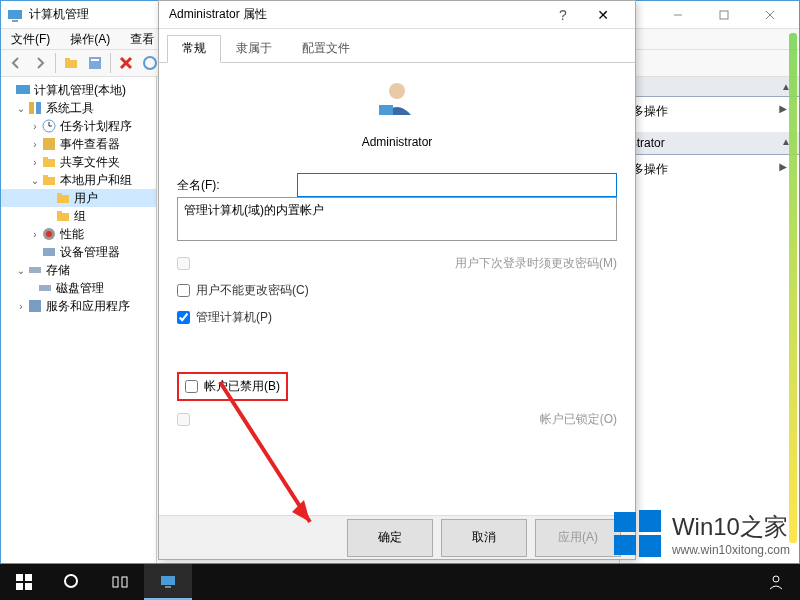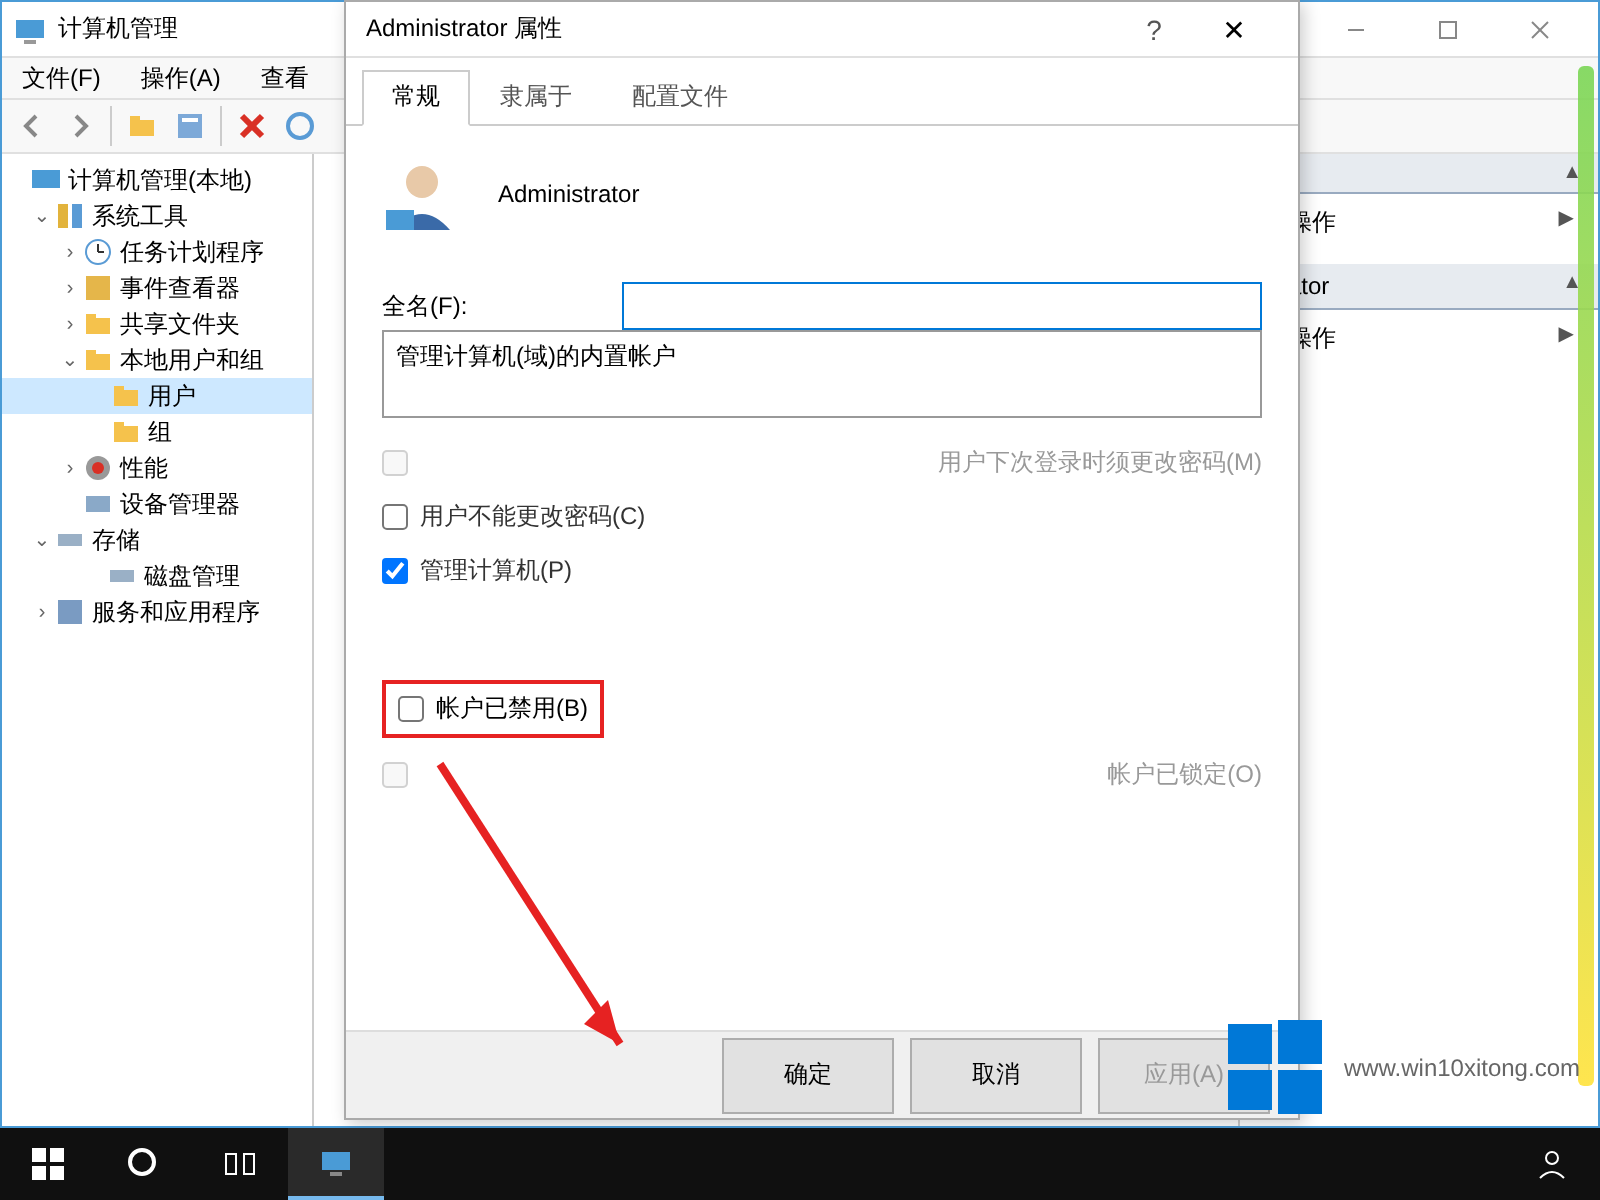--- a/index.html
+++ b/index.html
@@ -21,44 +21,44 @@
 .toolbar .tbtn { width: 22px; height: 22px; display: flex; align-items: center; justify-content: center; border: 1px solid transparent; }
 .toolbar .sep { width: 1px; height: 20px; background: #ccc; margin: 0 2px; }
 .toolbar svg { width: 16px; height: 16px; }
 
 .main-body { display: flex; height: calc(100% - 76px); }
 .tree { width: 156px; border-right: 1px solid #ccc; padding: 4px 0; overflow: hidden; }
 .tree-item { display: flex; align-items: center; height: 18px; padding: 0 2px; white-space: nowrap; }
 .tree-item .twisty { width: 12px; text-align: center; color: #666; font-size: 10px; }
 .tree-item .ticon { width: 16px; height: 16px; margin-right: 3px; }
 .tree-item.selected { background: #cde8ff; }
-.ind1 { padding-left: 14px; } .ind2 { padding-left: 28px; } .ind3 { padding-left: 52px; } .ind4 { padding-left: 54px; }
+.ind1 { padding-left: 14px; } .ind2 { padding-left: 28px; } .ind3 { padding-left: 36px; } .ind4 { padding-left: 54px; }
 
 .content-mid { flex: 1; background: #fff; }
 .right-panel { width: 180px; border-left: 1px solid #ccc; }
 .right-panel .hdr1 { background: #e7ebf0; border-bottom: 1px solid #99aac0; padding: 4px 8px; display: flex; justify-content: space-between; }
 .right-panel .hdr2 { background: #e7ebf0; border-bottom: 1px solid #99aac0; padding: 4px 8px; display: flex; justify-content: space-between; margin-top: 6px; }
 .right-panel .row { padding: 6px 12px; display: flex; justify-content: space-between; }
 .right-panel .arrow { color: #555; font-size: 10px; }
 
 .scrollstub { position: absolute; right: 2px; top: 32px; width: 8px; height: 510px; background: linear-gradient(#7bd656,#ffe23b); border-radius: 3px; opacity: 0.9; }
 
 
-.dialog { position: absolute; left: 172px; top: 0; width: 478px; height: 560px; background: #e5e5e5; border: 1px solid #aaa; box-shadow: 2px 2px 8px rgba(0,0,0,0.2); }
+.dialog { position: absolute; left: 158px; top: 0; width: 478px; height: 560px; background: #e5e5e5; border: 1px solid #aaa; box-shadow: 2px 2px 8px rgba(0,0,0,0.2); }
 .dialog-titlebar { height: 28px; background: #fff; display: flex; align-items: center; padding: 0 10px; border-bottom: 1px solid #e0e0e0; }
 .dialog-titlebar .title { flex: 1; }
 .dialog-titlebar .help { width: 36px; text-align: center; color: #555; font-size: 14px; }
 .dialog-titlebar .close { width: 44px; text-align: center; color: #000; font-size: 14px; }
 
 .tab-strip { display: flex; padding: 6px 8px 0 8px; background: #fff; border-bottom: 1px solid #ccc; }
 .tab { padding: 4px 14px; border: 1px solid transparent; color: #555; }
 .tab.active { border: 1px solid #ccc; border-bottom: 1px solid #fff; background: #fff; margin-bottom: -1px; color: #000; }
 
 .dialog-body { padding: 14px 18px; background: #fff; height: calc(100% - 88px); }
-.user-header { display: flex; align-items: center; gap: 18px; margin-bottom: 24px; }
+.user-header { display: flex; align-items: center; gap: 18px; margin-bottom: 24px; flex-direction: column; }
 .user-icon { width: 40px; height: 40px; }
 .form-row { display: flex; align-items: center; margin-bottom: 0; }
 .form-row .lbl { width: 120px; }
 .form-row input[type=text] { flex: 1; height: 24px; border: 1px solid #0078d7; padding: 0 6px; }
 .form-row textarea { flex: 1; height: 44px; border: 1px solid #999; padding: 4px 6px; resize: none; font-family: inherit; }
 .check-row { display: flex; align-items: center; gap: 6px; margin-bottom: 10px; color: #333; }
 .check-row.disabled { color: #999; justify-content: space-between; }
 .check-row input { width: 13px; height: 13px; }
 .highlight-box { border: 2px solid #e62222; padding: 4px 6px; display: inline-flex; align-items: center; gap: 6px; margin-bottom: 10px; margin-top: 36px; }
 
@@ -341,20 +341,21 @@
 </svg>
 
 <div class="watermark">
   <svg class="winlogo" viewBox="0 0 52 52">
     <rect x="2" y="4" width="22" height="20" fill="#0078d7"></rect>
     <rect x="27" y="2" width="22" height="22" fill="#0078d7"></rect>
     <rect x="2" y="27" width="22" height="20" fill="#0078d7"></rect>
     <rect x="27" y="27" width="22" height="22" fill="#0078d7"></rect>
   </svg>
   <div class="wt-text">
+    <span class="big">Win10之家</span>
     <span class="small">www.win10xitong.com</span>
   </div>
 </div>
 
 <div class="taskbar">
   <div class="tb-btn">
     <svg viewBox="0 0 18 18">
         <rect x="1" y="1" width="7" height="7" fill="#fff"></rect>
         <rect x="10" y="1" width="7" height="7" fill="#fff"></rect>
         <rect x="1" y="10" width="7" height="7" fill="#fff"></rect>

